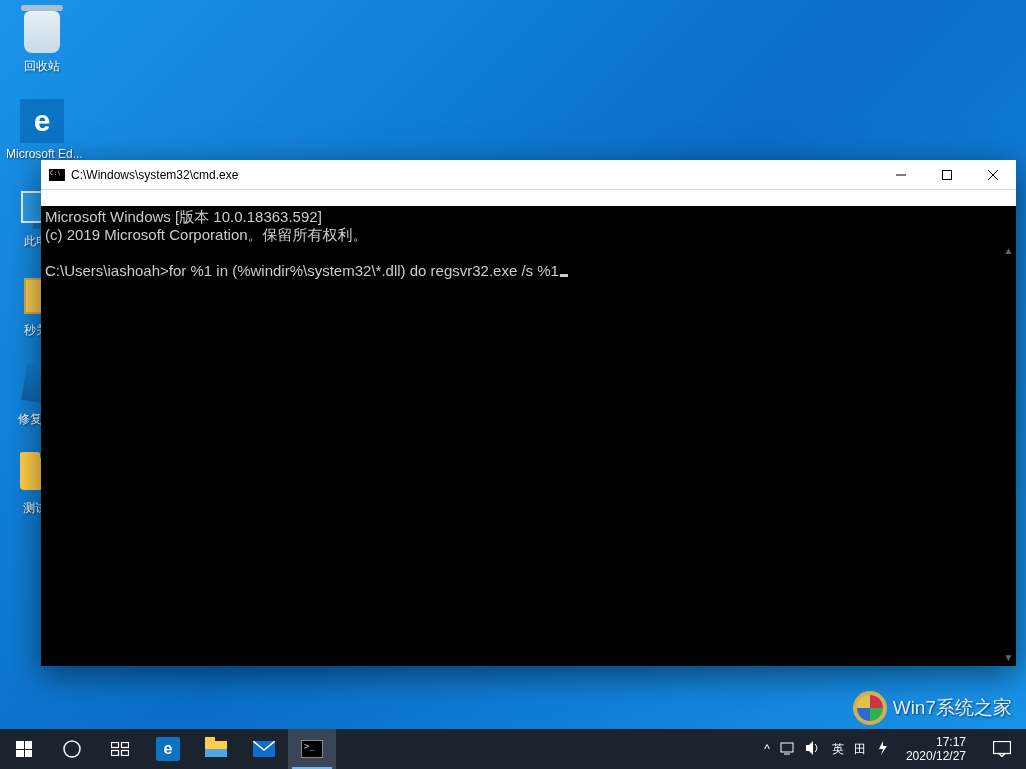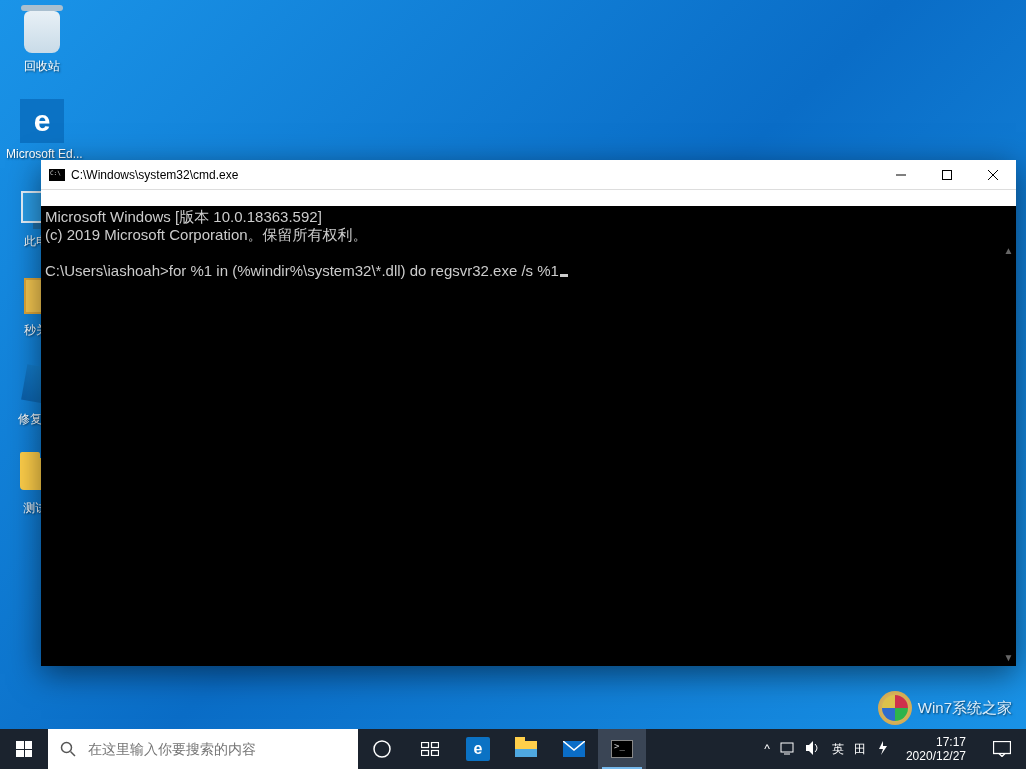--- a/index.html
+++ b/index.html
@@ -65,21 +65,21 @@
 .task-icons { display: flex; align-items: stretch; }
 .ticon { width: 48px; display: flex; align-items: center; justify-content: center; cursor: pointer; position: relative; }
 .ticon.active::after { content: ""; position: absolute; bottom: 0; left: 4px; right: 4px; height: 2px; background: #76b9ed; }
 .ticon.active { background: #3a4555; }
 .tray { margin-left: auto; display: flex; align-items: center; gap: 10px; padding: 0 6px 0 10px; font-size: 12px; }
 .tray .titem { cursor: pointer; }
 .tray .clock { text-align: right; line-height: 14px; padding: 0 6px; cursor: pointer; }
 .notif { width: 48px; display: flex; align-items: center; justify-content: center; cursor: pointer; }
 .watermark {
   position: absolute; right: 14px; bottom: 44px; display: flex; align-items: center; gap: 6px;
-  color: #fff; font-size: 15px; text-shadow: 1px 1px 2px rgba(0,0,0,.7); opacity: .85;
+  color: #fff; font-size: 19px; text-shadow: 1px 1px 2px rgba(0,0,0,.7); opacity: .85;
 }
 .wm-orb { width: 34px; height: 34px; border-radius: 50%; background: radial-gradient(#ffd95a,#f0a030); position: relative; }
 .wm-orb::before { content: ""; position: absolute; inset: 4px; border-radius: 50%; background: conic-gradient(#e23 0 90deg,#3b3 90deg 180deg,#36c 180deg 270deg,#fc3 270deg 360deg); }
 </style>
 </head>
 <body>
 
 <div class="desktop">
 
   <div class="icons-col">
@@ -163,29 +163,20 @@
 
   <div class="taskbar">
     <div class="start-btn">
       <div class="win-logo">
           <span></span>
           <span></span>
           <span></span>
           <span></span>
         </div>
     </div>
-    <div class="search-box">
-      <div class="sicon">
-        <svg width="16" height="16" viewBox="0 0 16 16" fill="none" stroke="#555" stroke-width="1.5">
-            <circle cx="6.5" cy="6.5" r="5"></circle>
-            <line x1="10.5" y1="10.5" x2="15" y2="15"></line>
-          </svg>
-      </div>
-      <input type="text" placeholder="在这里输入你要搜索的内容" style="">
-    </div>
     <div class="task-icons">
       <div class="ticon">
         <svg width="20" height="20" viewBox="0 0 20 20" fill="none" stroke="#fff" stroke-width="1.5">
             <circle cx="10" cy="10" r="8"></circle>
           </svg>
       </div>
       <div class="ticon">
         <svg width="18" height="14" viewBox="0 0 18 14" fill="none" stroke="#fff" stroke-width="1.2">
             <rect x="0.5" y="0.5" width="7" height="5"></rect>
             <rect x="10.5" y="0.5" width="7" height="5"></rect>

